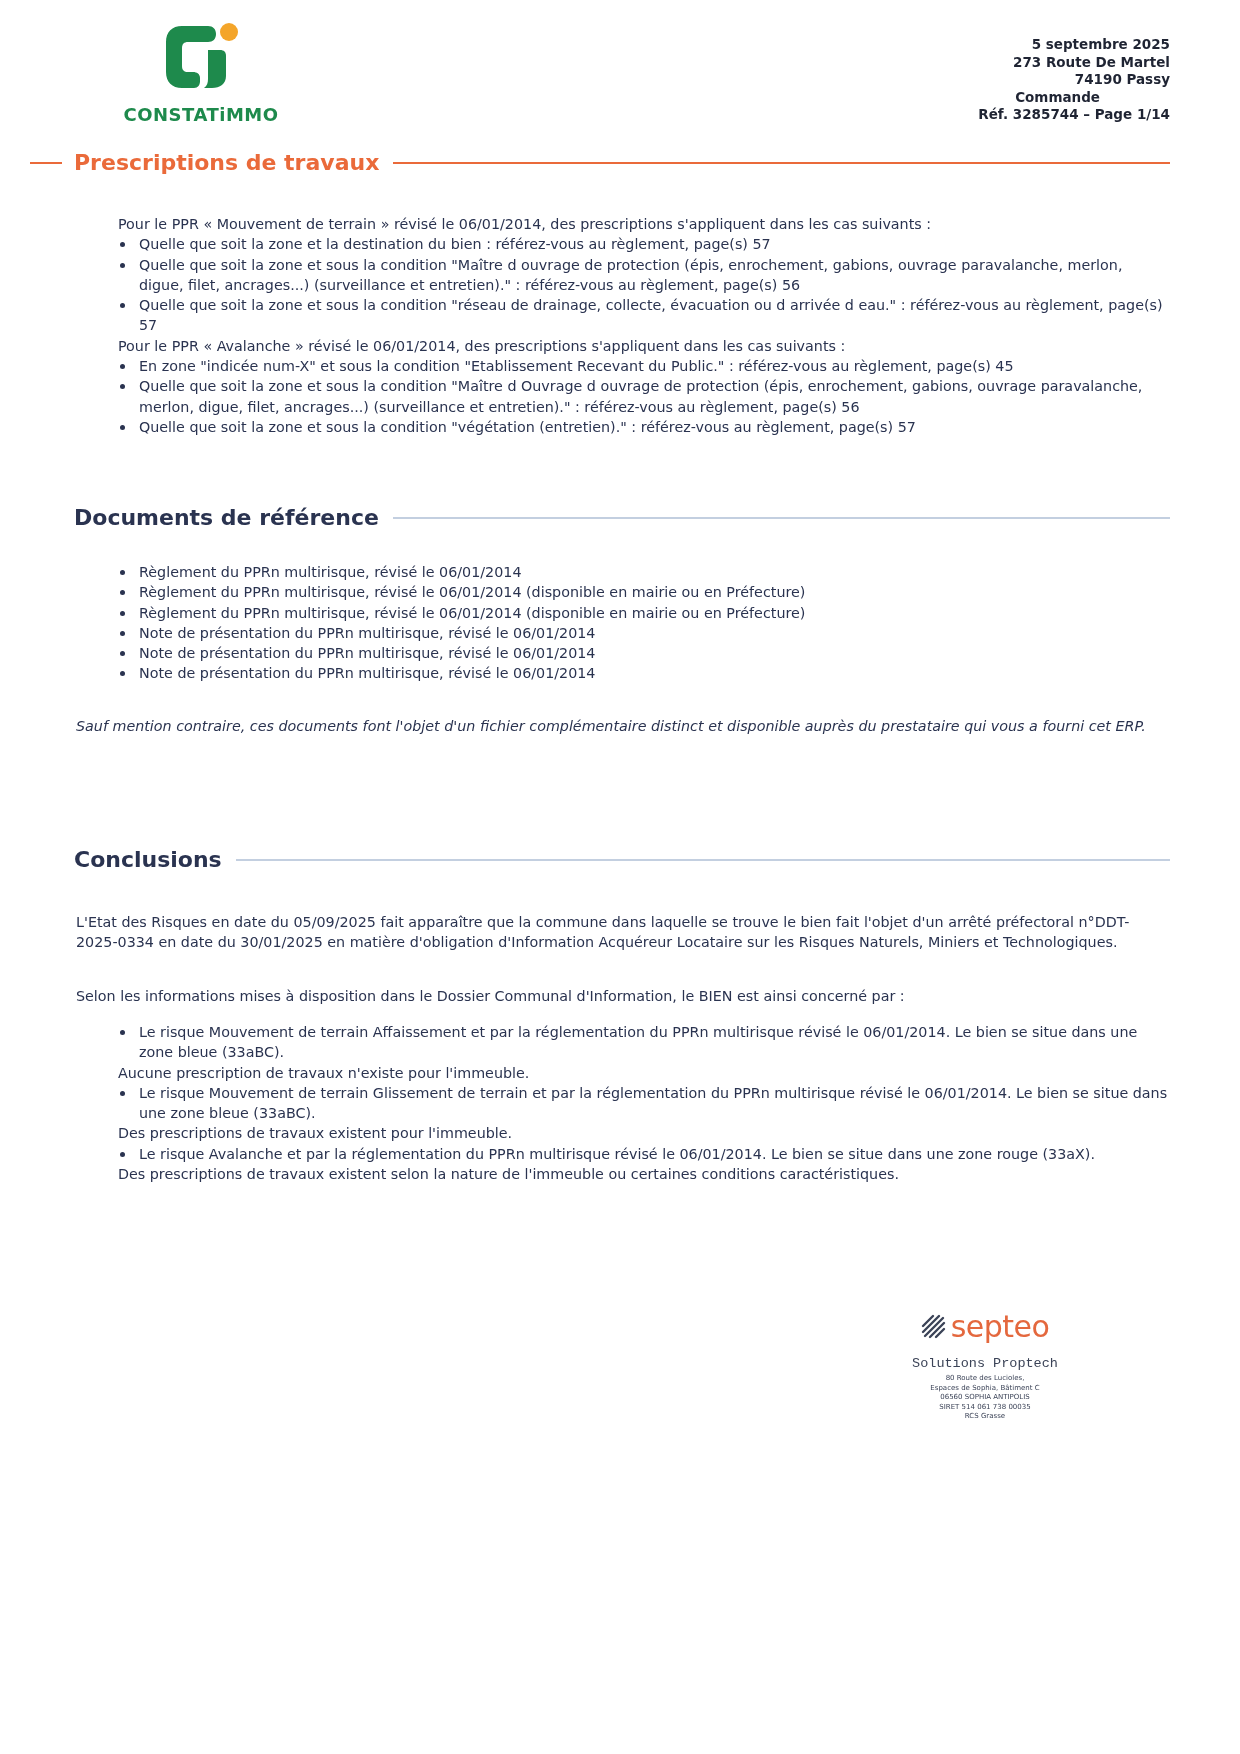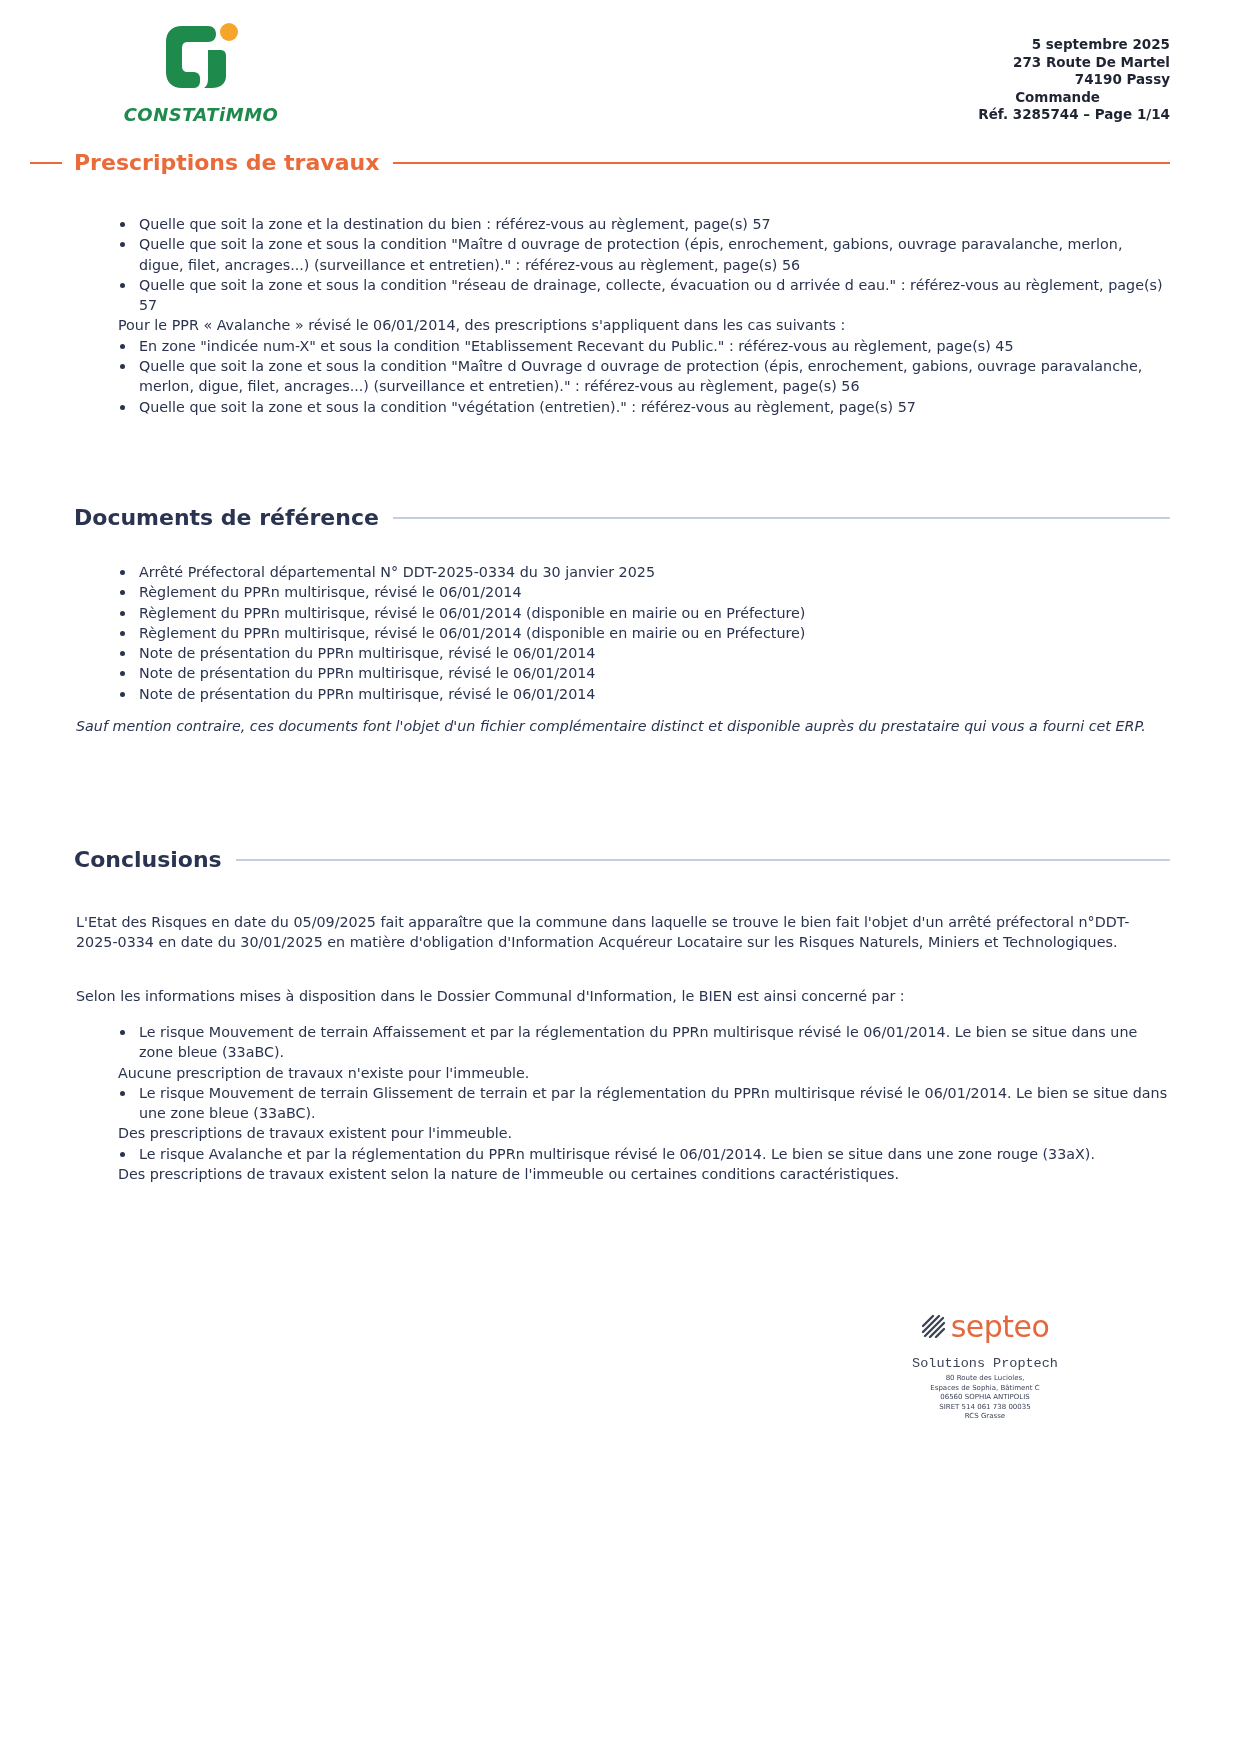--- a/index.html
+++ b/index.html
@@ -1,20 +1,20 @@
 <!DOCTYPE html>
 <html><head>
   <meta charset="utf-8">
   <style>
     html, body { margin: 0; padding: 0; background: #ffffff; }
     body {
       width: 1240px; height: 1754px; position: relative; overflow: hidden;
       font-family: "DejaVu Sans", sans-serif; color: #2a3350;
     }
-    .logo { position: absolute; left: 118px; top: 22px; width: 166px; height: 110px; font-style: italic; }
+    .logo { position: absolute; left: 118px; top: 22px; width: 166px; height: 110px; }
     .logo-mark { position: absolute; left: 46px; top: 0; width: 76px; height: 70px; }
     .logo-text {
       position: absolute; left: 0; top: 82px; width: 166px; text-align: center;
       font-family: "DejaVu Sans", sans-serif; font-weight: bold; font-size: 18px;
       color: #1e8a4c; letter-spacing: 0.5px;
     }
     .header-info {
       position: absolute; right: 70px; top: 36px; text-align: right;
       font-size: 13.5px; font-weight: bold; line-height: 17.5px; color: #1f2433;
     }
@@ -65,41 +65,41 @@
   <div>Réf. 3285744 – Page 1/14</div>
 </div>
 
 <div class="section-title orange" style="top:150px;">
   <div class="lead-line"></div>
   <h2>Prescriptions de travaux</h2>
   <div class="trail-line"></div>
 </div>
 
 <div class="block" style="left:118px; top:214px; width:1050px;">
+  <p>Pour le PPR « Mouvement de terrain » révisé le 06/01/2014, des prescriptions s'appliquent dans les cas suivants :</p>
   <ul class="bullets">
     <li>Quelle que soit la zone et la destination du bien : référez-vous au règlement, page(s) 57</li>
     <li>Quelle que soit la zone et sous la condition "Maître d ouvrage de protection (épis, enrochement, gabions, ouvrage paravalanche, merlon, digue, filet, ancrages...) (surveillance et entretien)." : référez-vous au règlement, page(s) 56</li>
     <li>Quelle que soit la zone et sous la condition "réseau de drainage, collecte, évacuation ou d arrivée d eau." : référez-vous au règlement, page(s) 57</li>
   </ul>
   <p>Pour le PPR « Avalanche » révisé le 06/01/2014, des prescriptions s'appliquent dans les cas suivants :</p>
   <ul class="bullets">
     <li>En zone "indicée num-X" et sous la condition "Etablissement Recevant du Public." : référez-vous au règlement, page(s) 45</li>
     <li>Quelle que soit la zone et sous la condition "Maître d Ouvrage d ouvrage de protection (épis, enrochement, gabions, ouvrage paravalanche, merlon, digue, filet, ancrages...) (surveillance et entretien)." : référez-vous au règlement, page(s) 56</li>
     <li>Quelle que soit la zone et sous la condition "végétation (entretien)." : référez-vous au règlement, page(s) 57</li>
   </ul>
 </div>
 
 <div class="section-title navy" style="top:497px;margin-top:8px;">
   <h2>Documents de référence</h2>
   <div class="trail-line"></div>
 </div>
 
 <div class="block" style="left:118px; top:562px; width:1050px;">
   <ul class="bullets">
-    <li>Arrêté Préfectoral départemental N° DDT-2025-0334 du 30 janvier 2025</li>
     <li>Règlement du PPRn multirisque, révisé le 06/01/2014</li>
     <li>Règlement du PPRn multirisque, révisé le 06/01/2014 (disponible en mairie ou en Préfecture)</li>
     <li>Règlement du PPRn multirisque, révisé le 06/01/2014 (disponible en mairie ou en Préfecture)</li>
     <li>Note de présentation du PPRn multirisque, révisé le 06/01/2014</li>
     <li>Note de présentation du PPRn multirisque, révisé le 06/01/2014</li>
     <li>Note de présentation du PPRn multirisque, révisé le 06/01/2014</li>
   </ul>
 </div>
 
 <div class="note" style="top:716px;">Sauf mention contraire, ces documents font l'objet d'un fichier complémentaire distinct et disponible auprès du prestataire qui vous a fourni cet ERP.</div>

